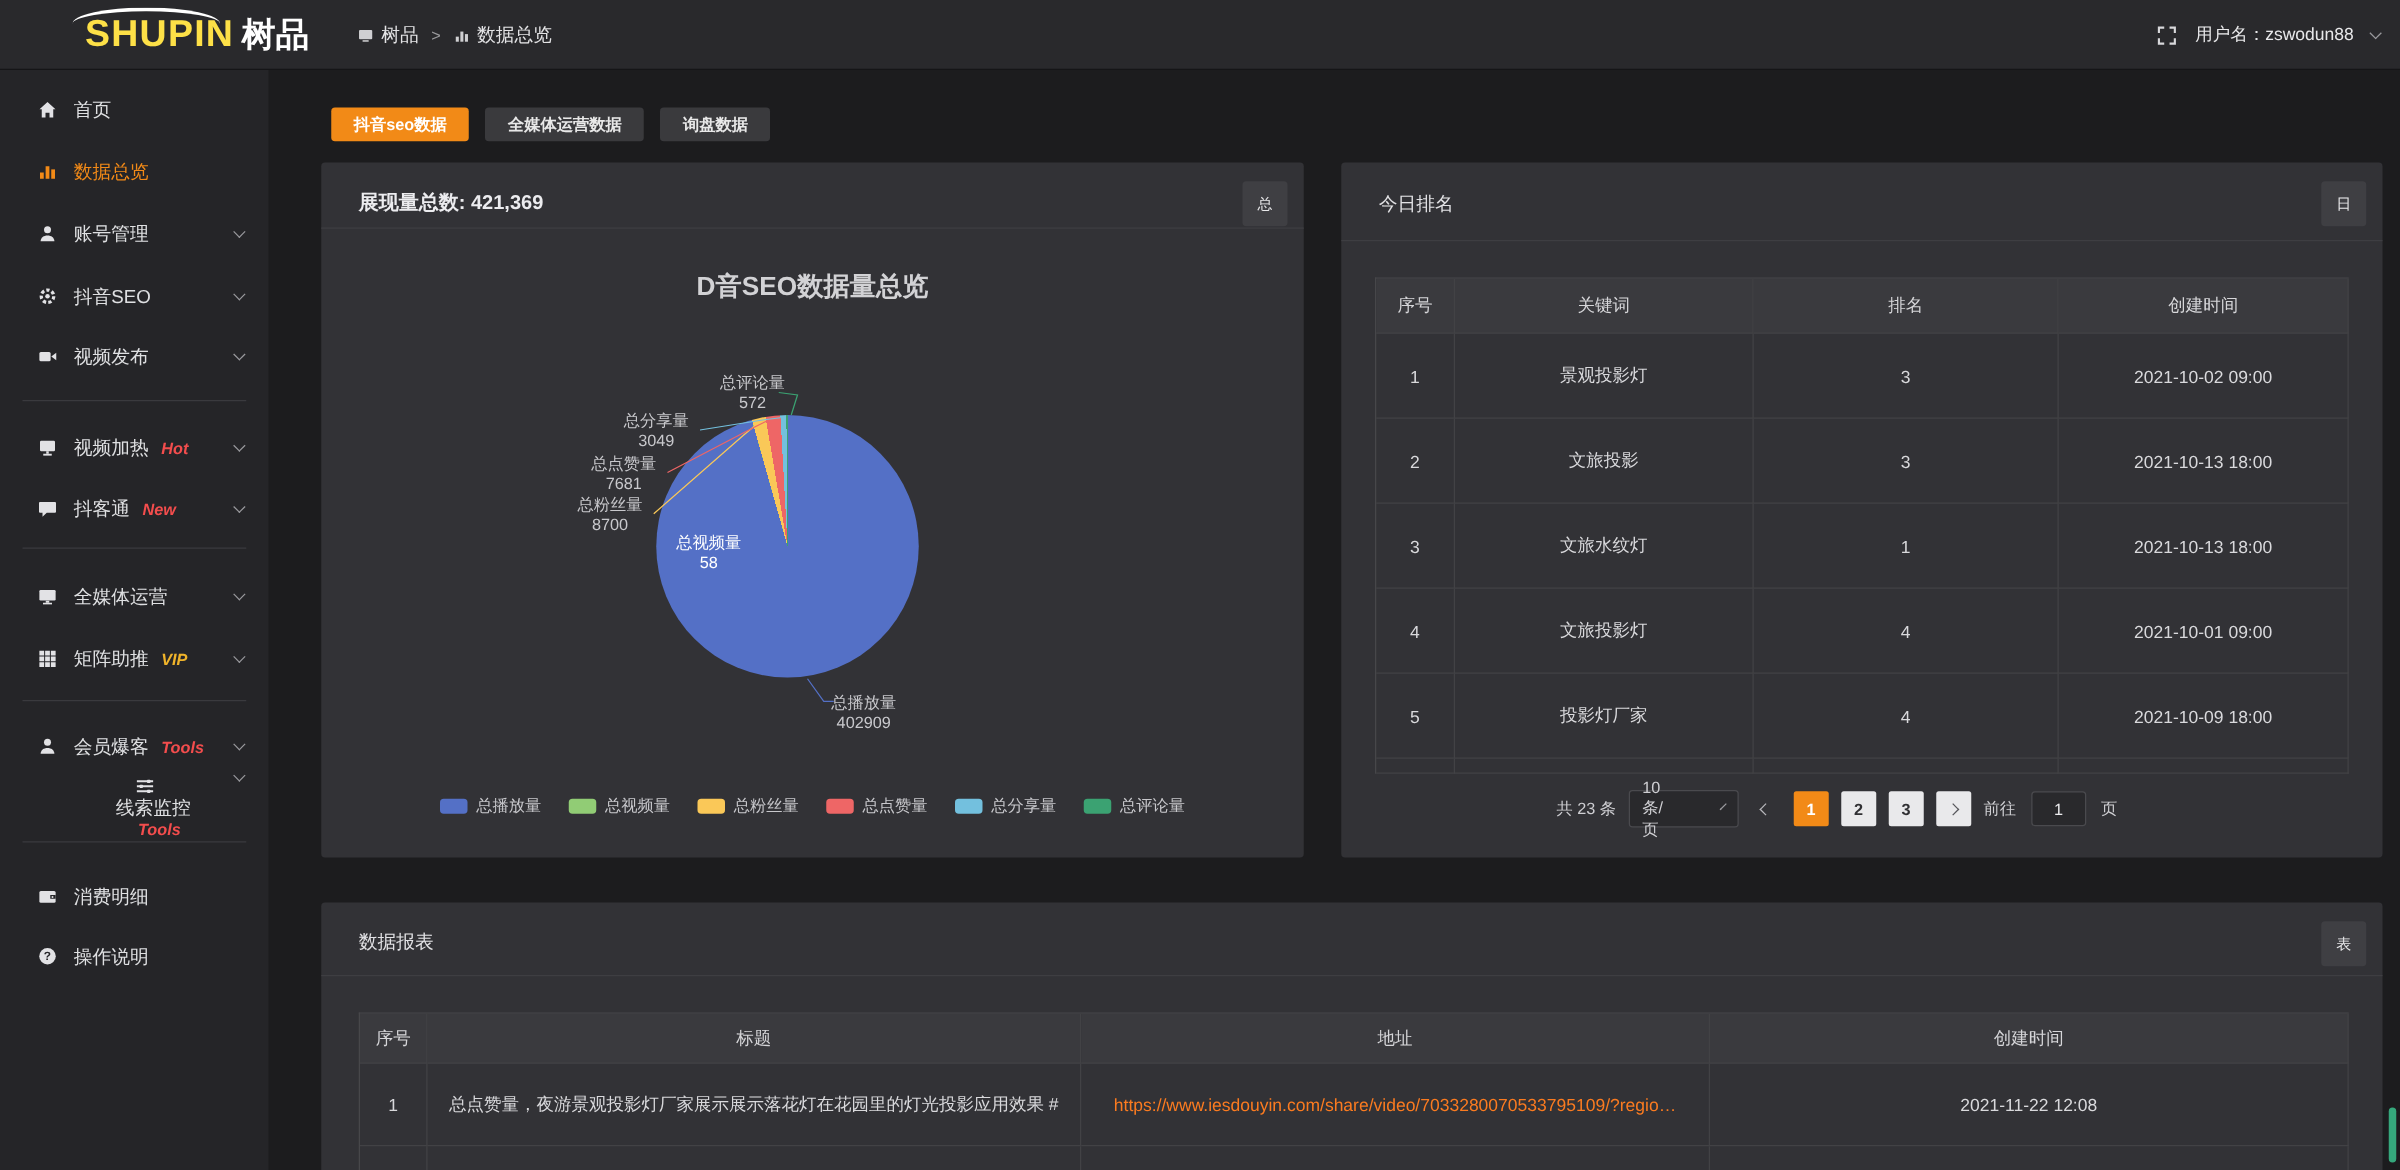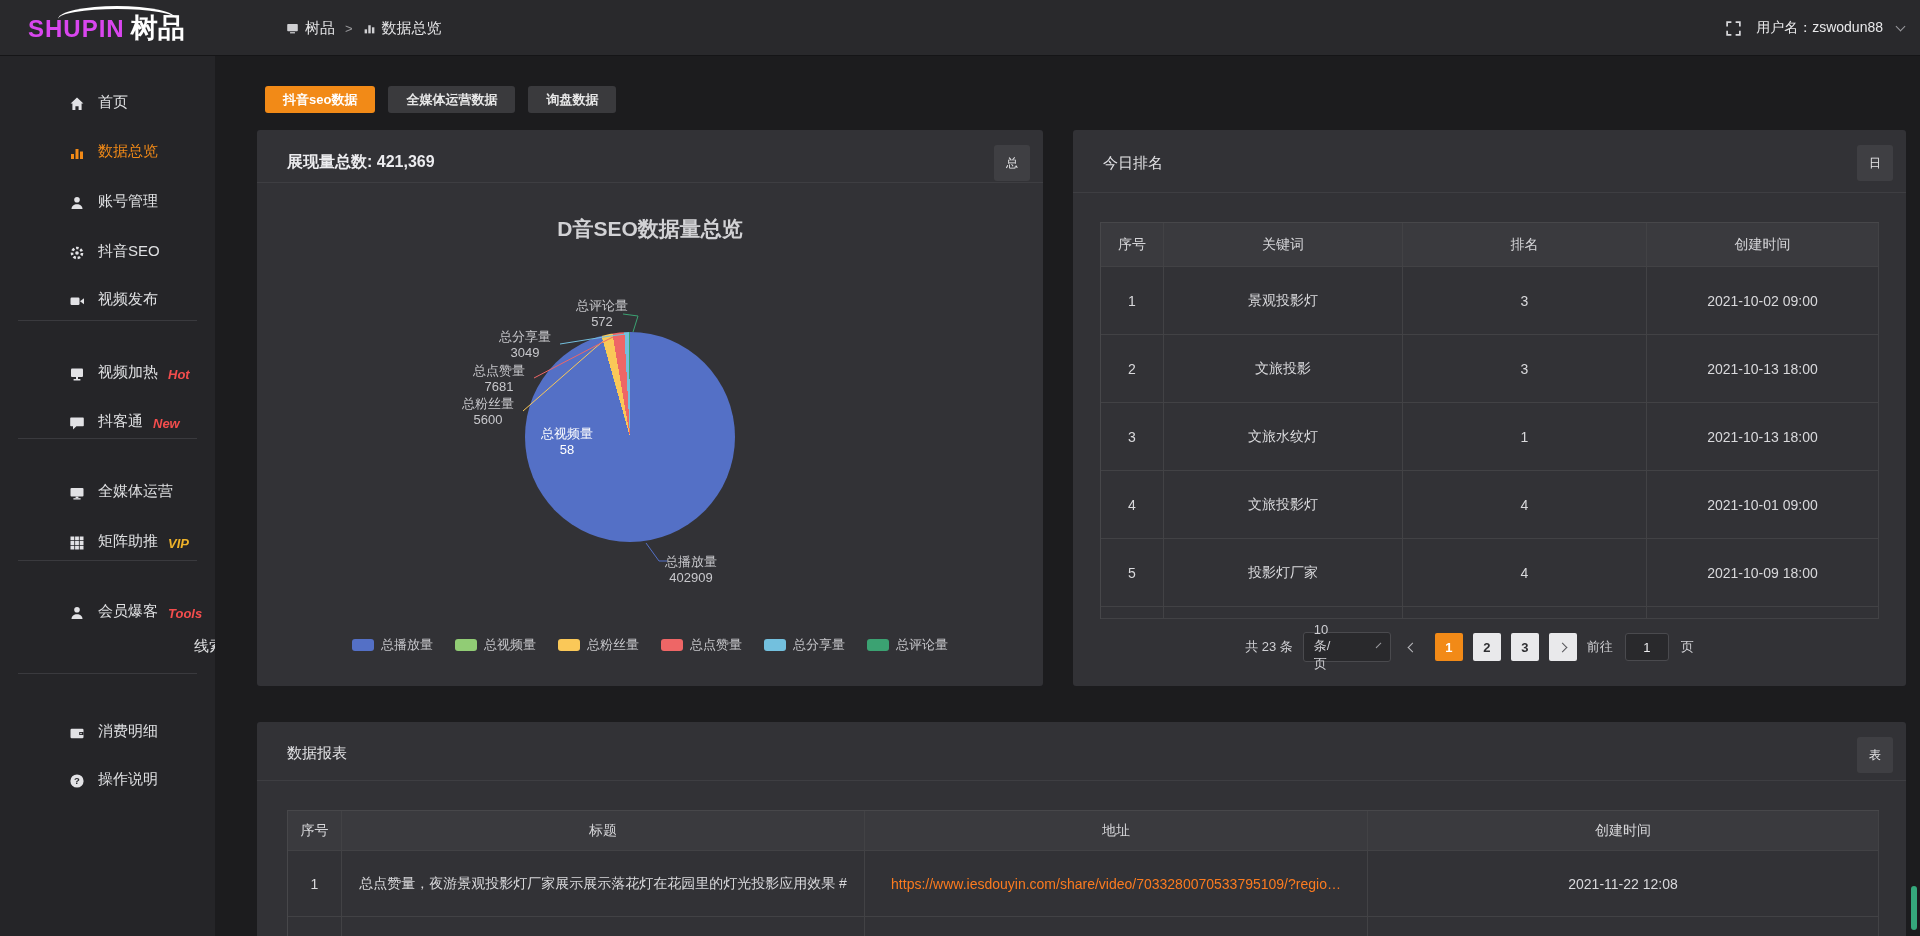--- a/index.html
+++ b/index.html
@@ -7,41 +7,41 @@
   .stage{position:relative;width:1920px;height:936px;overflow:hidden;
          background:#1c1c1e;color:#d8d8db;
          font-family:"Liberation Sans","DejaVu Sans",sans-serif;}
 
   
   .topbar{position:absolute;left:0;top:0;width:1920px;height:56px;background:#29292c;
           border-bottom:1px solid #151517;z-index:5;}
   .logo{position:absolute;left:28px;top:8px;width:220px;height:40px;}
   .logo-arc{position:absolute;left:30px;top:-2px;width:118px;height:26px;
             border-top:3px solid #fff;border-radius:50% 50% 0 0;}
-  .logo-en{font-size:24px;font-weight:bold;color:#d946ef;letter-spacing:1px;line-height:40px;}
+  .logo-en{font-size:30px;font-weight:bold;color:#fde047;letter-spacing:1px;line-height:40px;margin-left:40px;}
   .logo-cn{font-size:27px;font-weight:bold;color:#fff;margin-left:6px;line-height:40px;}
   .breadcrumb{position:absolute;left:286px;top:0;height:56px;display:flex;align-items:center;
               font-size:15px;color:#e3e3e5;gap:10px;}
   .crumb{display:inline-flex;align-items:center;gap:6px;cursor:pointer;}
   .bc-icon{display:inline-flex;color:#cfcfd2;}
   .bc-sep{color:#9a9a9d;font-size:13px;}
   .topbar-right{position:absolute;right:16px;top:0;height:56px;display:flex;align-items:center;gap:14px;}
   .fs-icon{display:inline-flex;color:#d8d8db;cursor:pointer;}
   .user-label{font-size:14px;color:#e8e8ea;cursor:pointer;}
 
   
   .chev{display:inline-block;width:7px;height:7px;border-right:1.5px solid #9a9a9e;
         border-bottom:1.5px solid #9a9a9e;transform:rotate(45deg);margin-top:-4px;}
   .chev.left{transform:rotate(135deg);margin:0;}
   .chev.right{transform:rotate(-45deg);margin:0;}
 
   
   .sidebar{position:absolute;left:0;top:56px;width:215px;height:880px;background:#252528;}
-  .side-item{position:absolute;left:0;width:215px;height:48px;display:flex;align-items:flex-end;
-             padding-left:30px;cursor:pointer;margin-left:39px;}
+  .side-item{position:absolute;left:0;width:215px;height:48px;display:flex;align-items:center;
+             padding-left:30px;cursor:pointer;}
   .side-item .icon{display:inline-flex;margin-right:13px;color:#e2e2e5;}
   .side-item .lbl{font-size:15px;color:#dfe0e2;}
   .side-item.active .lbl,.side-item.active .icon{color:#f28a17;}
   .side-item .badge{margin-left:10px;font-size:13px;font-weight:bold;font-style:italic;}
   .side-item .arrow{position:absolute;right:20px;}
   .side-divider{position:absolute;left:18px;right:18px;height:1px;background:#3a3a3e;}
 
   
   .main{position:absolute;left:215px;top:56px;width:1705px;height:880px;background:#1c1c1e;}
   .tabs{position:absolute;left:50px;top:30px;display:flex;gap:13px;}
@@ -310,21 +310,21 @@
             <div class="pie-label" style="left: 398px; top: 424px;">
               <div>总播放量</div>
               <div>402909</div>
             </div>
             <div class="pie-label inside" style="left: 274px; top: 296px;">
               <div>总视频量</div>
               <div>58</div>
             </div>
             <div class="pie-label" style="left: 195px; top: 266px;">
               <div>总粉丝量</div>
-              <div>5600</div>
+              <div>8700</div>
             </div>
             <div class="pie-label" style="left: 206px; top: 233px;">
               <div>总点赞量</div>
               <div>7681</div>
             </div>
             <div class="pie-label" style="left: 232px; top: 199px;">
               <div>总分享量</div>
               <div>3049</div>
             </div>
             <div class="pie-label" style="left: 309px; top: 168px;">

